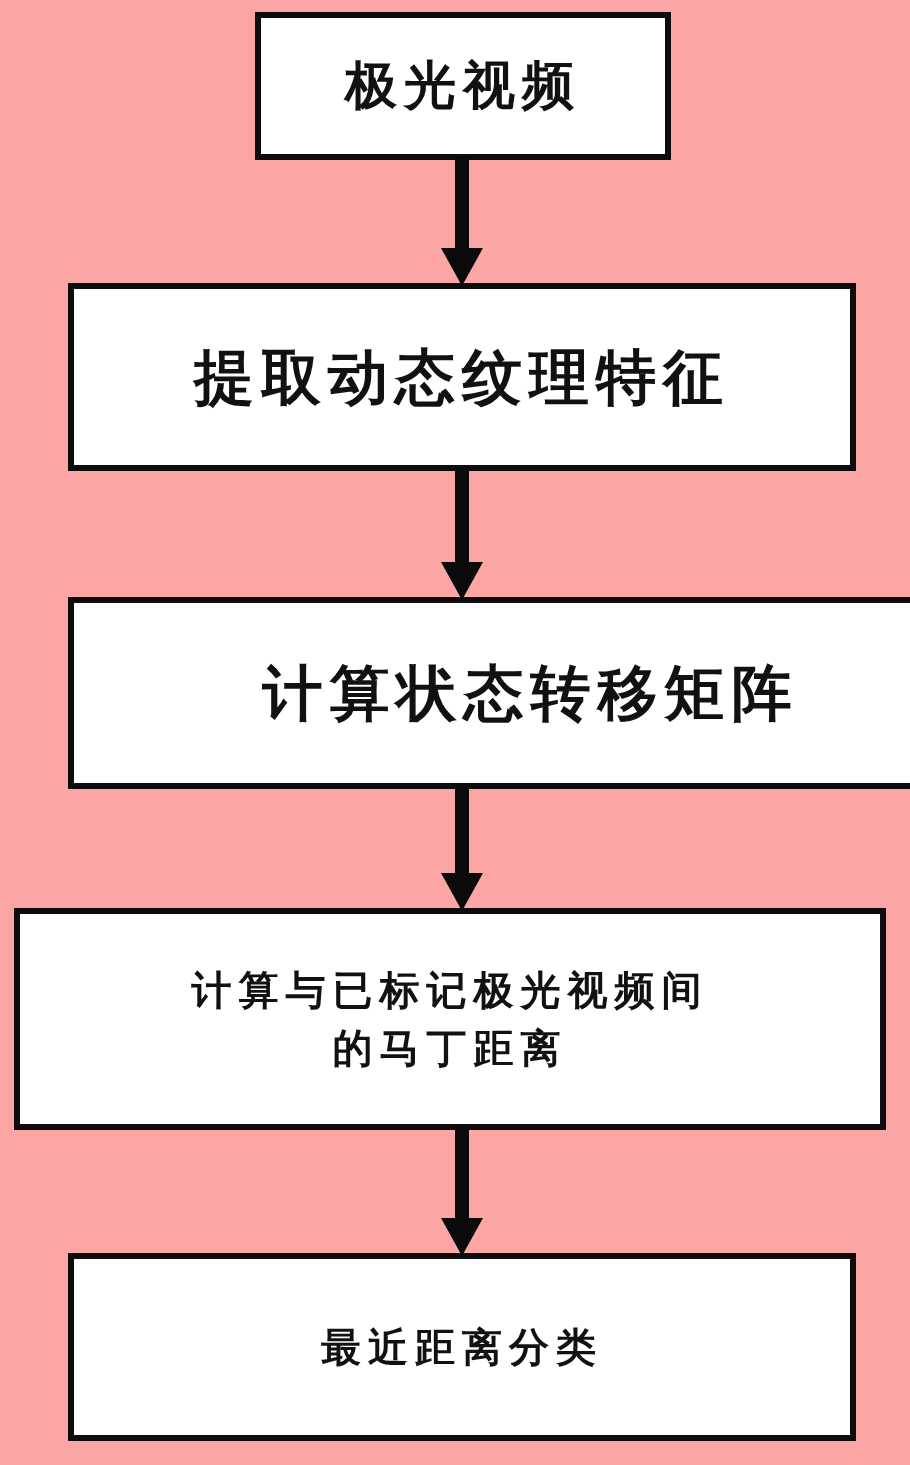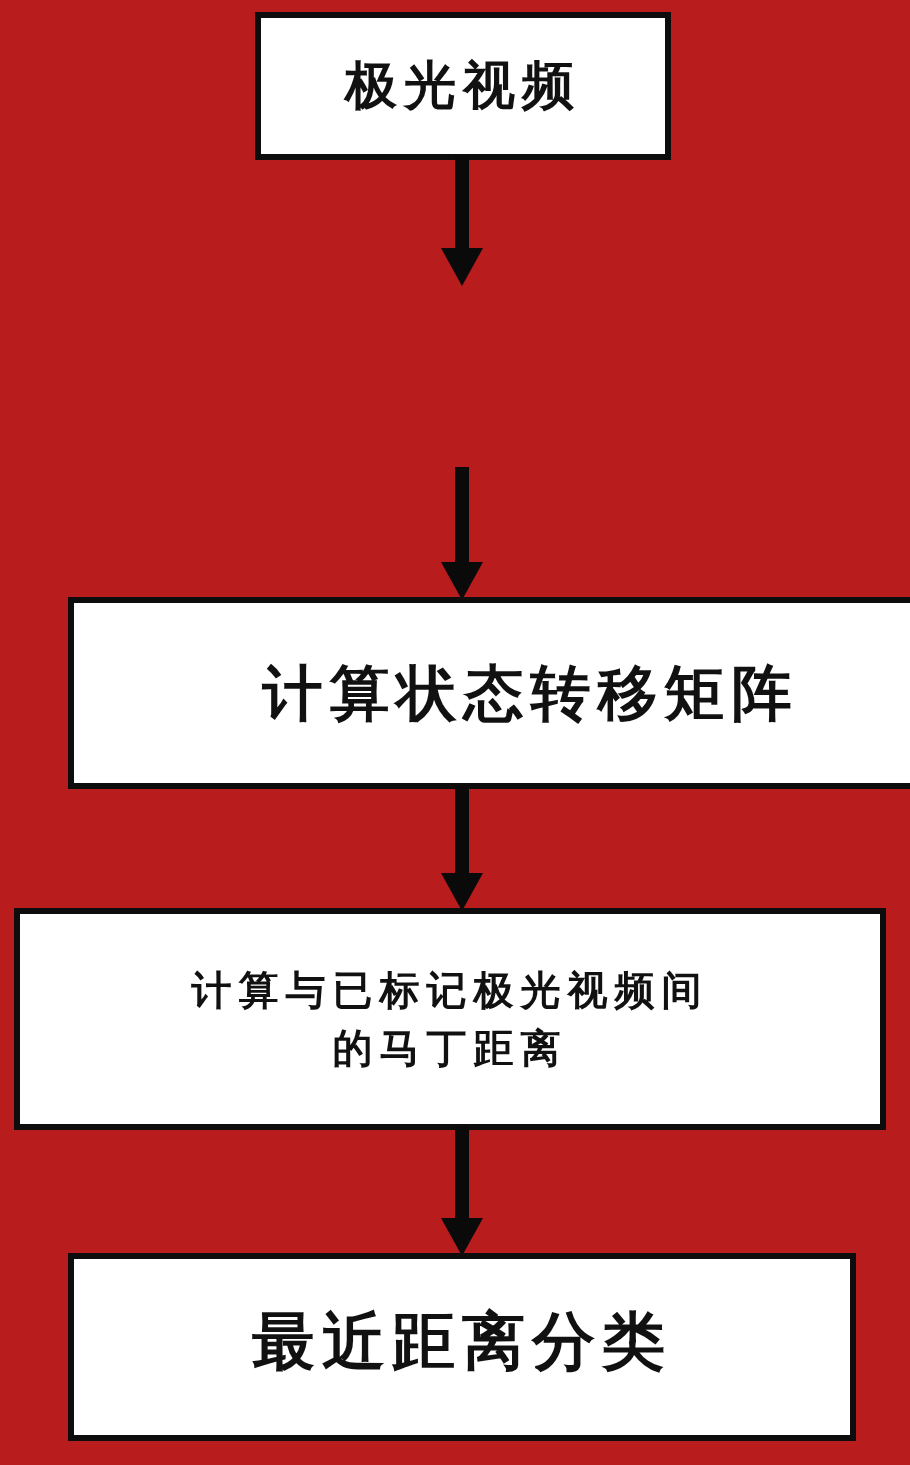--- a/index.html
+++ b/index.html
@@ -5,21 +5,21 @@
   html, body {
     margin: 0;
     padding: 0;
     background: #ffffff;
     font-family: "Liberation Sans", sans-serif;
   }
   .canvas {
     position: relative;
     width: 910px;
     height: 1465px;
-    background: #b91c1c;
+    background: #fca5a5;
     overflow: hidden;
   }
   .flow-box {
     position: absolute;
     background: #ffffff;
     border: 6px solid #0d0d0d;
     display: flex;
     align-items: center;
     justify-content: center;
     box-sizing: border-box;
@@ -35,21 +35,21 @@
   
   .box-1 { left: 255px; top: 12px;   width: 416px; height: 148px; }
   .box-1 .box-label { font-size: 52px; }
   .box-2 { left: 68px;  top: 283px;  width: 788px; height: 188px; }
   .box-2 .box-label { font-size: 60px; }
   .box-3 { left: 68px;  top: 597px;  width: 897px; height: 192px; padding-left: 28px; }
   .box-3 .box-label { font-size: 60px; }
   .box-4 { left: 14px;  top: 908px;  width: 872px; height: 222px; }
   .box-4 .box-label { font-size: 40px; }
   .box-5 { left: 68px;  top: 1253px; width: 788px; height: 188px; }
-  .box-5 .box-label { font-size: 63px; font-family: Liberation Mono, monospace; }
+  .box-5 .box-label { font-size: 40px; }
 
   .arrow {
     position: absolute;
     left: 462px;
     transform: translateX(-50%);
     display: flex;
     flex-direction: column;
     align-items: center;
   }
   .arrow .stem {
@@ -76,20 +76,23 @@
 
   <div class="flow-box box-1">
     <span class="box-label">极光视频</span>
   </div>
 
   <div class="arrow arrow-1">
     <div class="stem"></div>
     <div class="head"></div>
   </div>
 
+  <div class="flow-box box-2">
+    <span class="box-label">提取动态纹理特征</span>
+  </div>
 
   <div class="arrow arrow-2">
     <div class="stem"></div>
     <div class="head"></div>
   </div>
 
   <div class="flow-box box-3">
     <span class="box-label">计算状态转移矩阵</span>
   </div>
 

